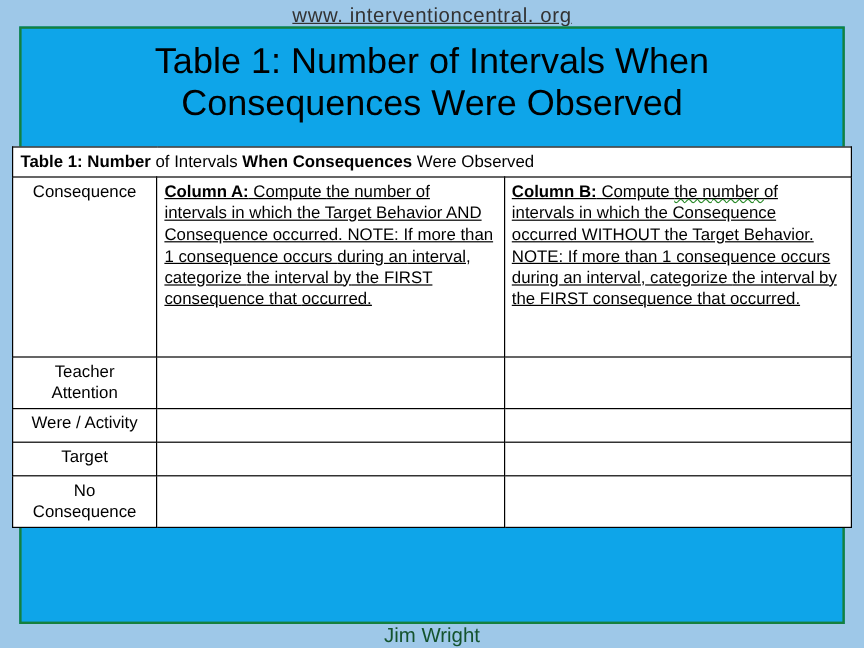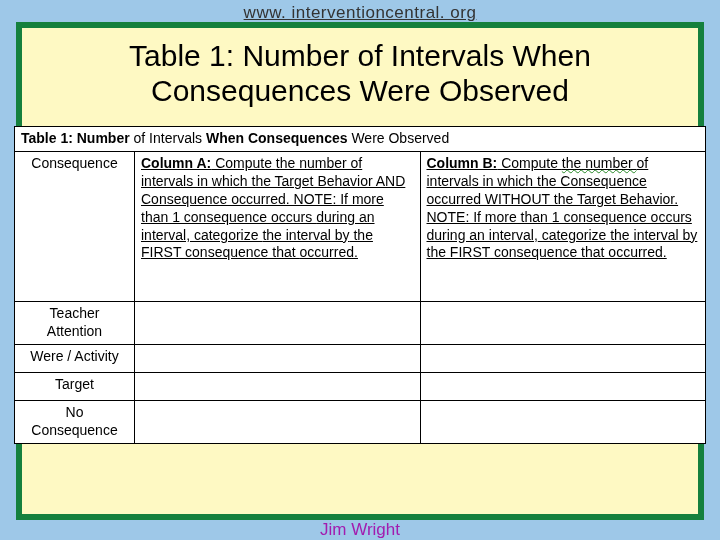--- a/index.html
+++ b/index.html
@@ -21,22 +21,22 @@
     color: #333;
     text-decoration: underline;
     letter-spacing: 0.5px;
   }
   .content-box {
     position: absolute;
     top: 22px;
     left: 16px;
     right: 16px;
     bottom: 20px;
-    background: #fef9c3;
-    border: 6px solid #15803d;
+    background: #0ea5e9;
+    border: 2px solid #15803d;
   }
   .slide-title {
     text-align: center;
     font-size: 30px;
     font-weight: 400;
     padding: 10px 30px 8px 30px;
     line-height: 1.18;
     color: #000;
   }
   .inner-table-wrap {
@@ -87,21 +87,21 @@
   }
   .u { text-decoration: underline; }
   .empty-cell { height: 28px; }
   .footer-name {
     position: absolute;
     bottom: 0;
     left: 0;
     width: 100%;
     text-align: center;
     font-size: 17px;
-    color: #a21caf;
+    color: #14532d;
   }
 </style>
 </head>
 <body>
 
 <div class="slide">
 
   <div class="url-bar">www. interventioncentral. org</div>
 
   <div class="content-box">

